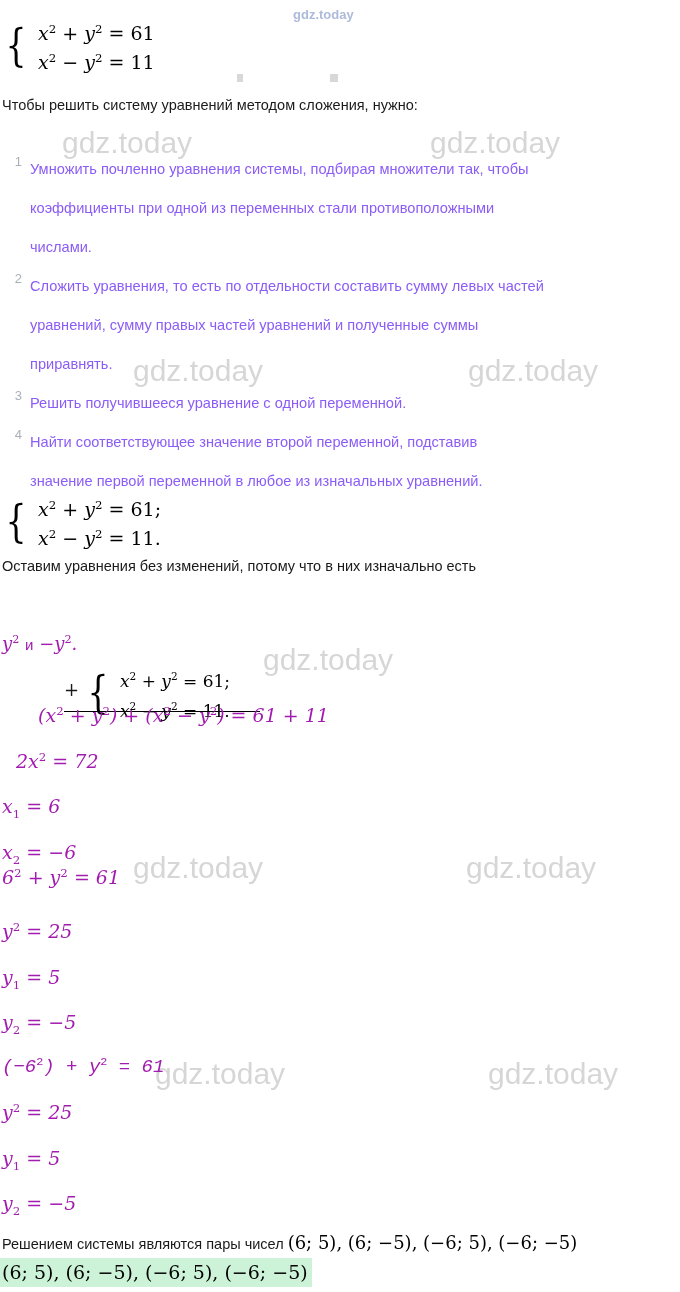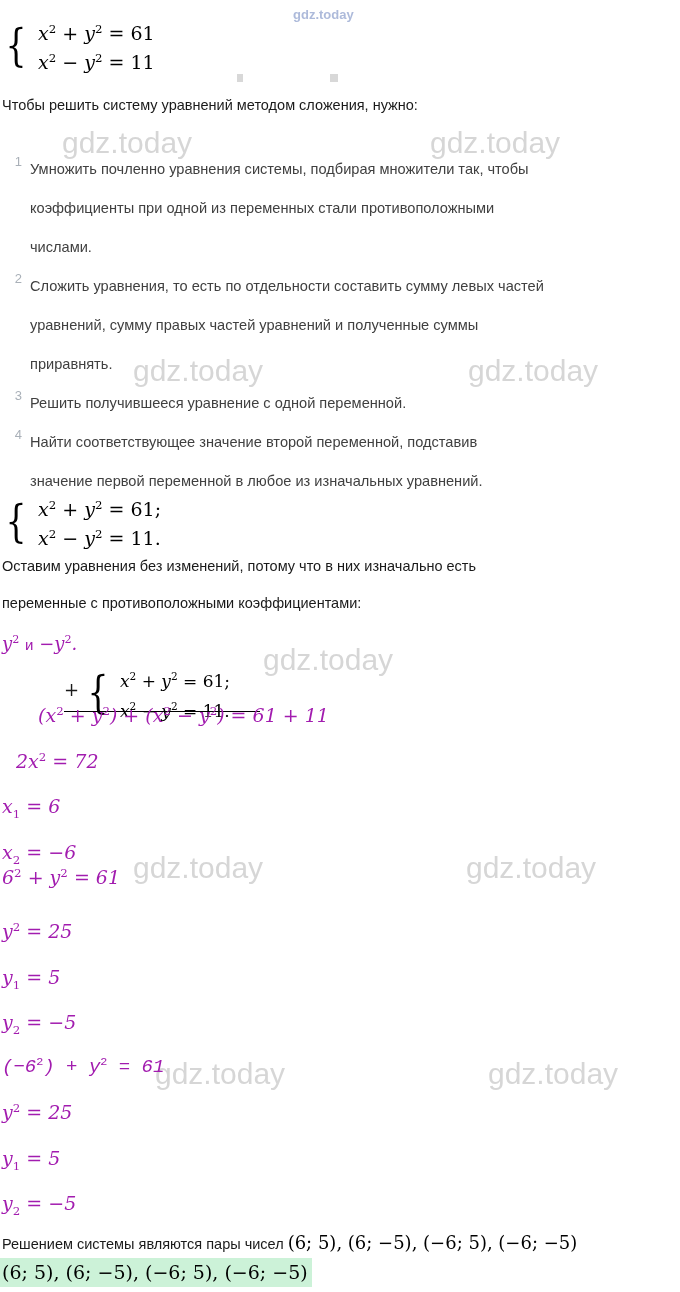--- a/index.html
+++ b/index.html
@@ -101,21 +101,21 @@
     flex: 0 0 20px;
     text-align: right;
     color: #a9b0b8;
     font-size: 13px;
     line-height: 23px;
     padding-right: 8px;
   }
   .step-text {
     font-size: 14.6px;
     line-height: 39px;
-    color: #404040;
+    color: #8b5cf6;
   }
 
   
   .sumblock {
     position: absolute;
   }
   .sum-plus {
     position: absolute;
     left: 0;
     top: 14px;
@@ -221,21 +221,20 @@
 
   <div class="sys" style="left:2px; top:494px;">
     <span class="brace">{</span>
     <span class="sys-rows">
       <span class="math">x<sup class="e">2</sup> + y<sup class="e">2</sup> <span class="num">= 61;</span></span>
       <span class="math">x<sup class="e">2</sup> − y<sup class="e">2</sup> <span class="num">= 11.</span></span>
     </span>
   </div>
 
   <div class="para" style="left:2px; top:557px;">Оставим уравнения без изменений, потому что в них изначально есть</div>
-  <div class="para" style="left:2px; top:594px;">переменные с противоположными коэффициентами:</div>
   <div class="eqline" style="left:2px; top:633px; font-size:18px;">
     y<sup class="e">2</sup> <span style="font-style:normal;font-family:'Liberation Sans',sans-serif;font-size:15px;">и</span> −y<sup class="e">2</sup><span class="num">.</span>
   </div>
 
   <div class="sumblock" style="left:64px; top:665px; width:260px; height:60px;">
     <span class="sum-plus">+</span>
     <div class="sys" style="position:absolute; left:20px; top:0px;">
       <span class="brace">{</span>
       <span class="sys-rows">
         <span class="math" style="font-size:17px;">x<sup class="e">2</sup> + y<sup class="e">2</sup> <span class="num">= 61;</span></span>

